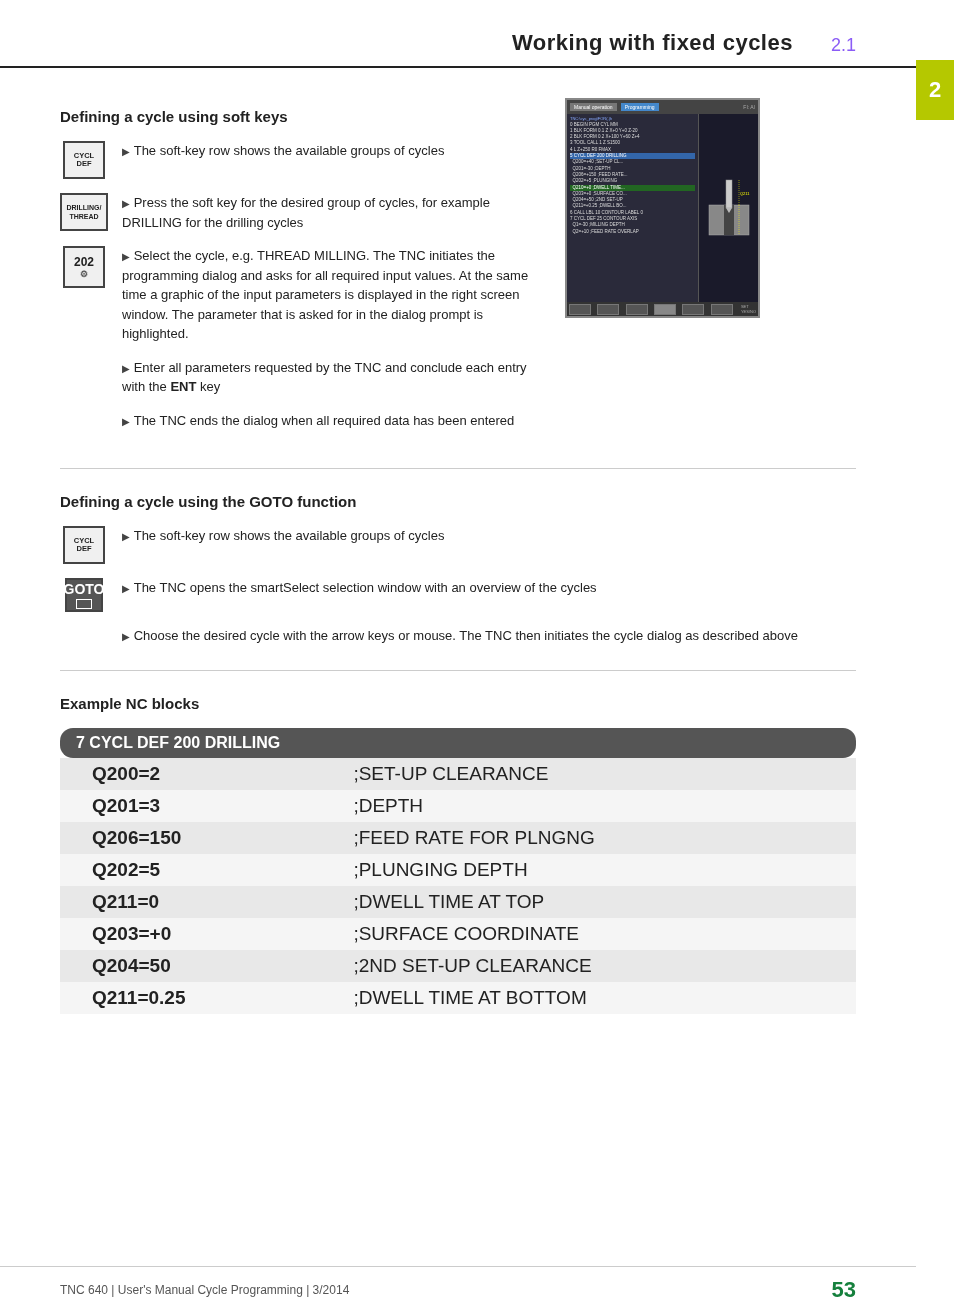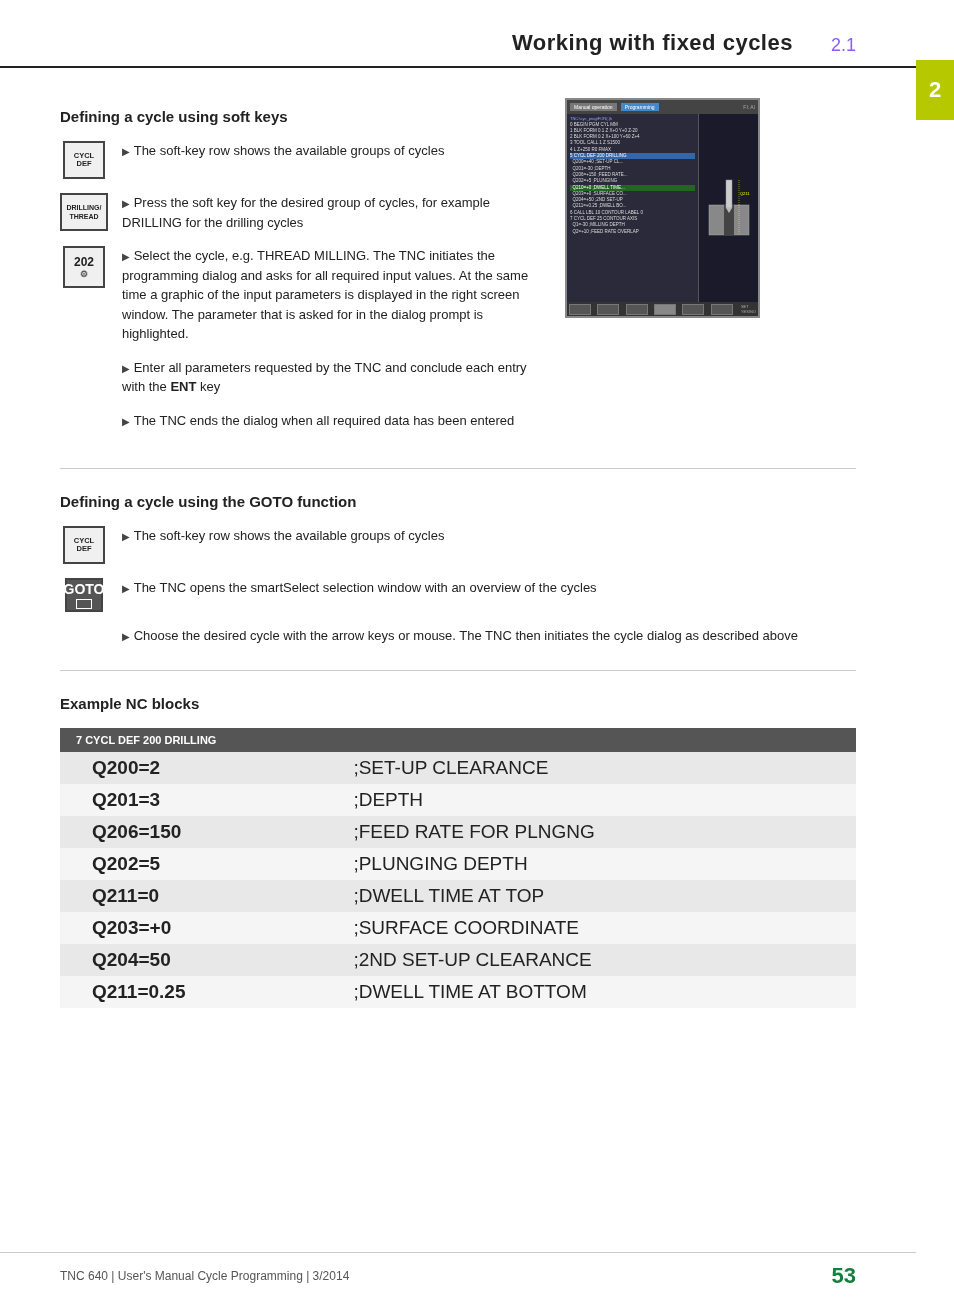--- a/index.html
+++ b/index.html
@@ -281,21 +281,22 @@
 
     .nc-table thead tr {
       background: #555;
       color: #fff;
     }
 
     .nc-table thead th {
       padding: 6px 16px;
       text-align: left;
       font-weight: bold;
-      font-size: 11px;
+      font-size: 16px;
+      border-radius: 13px;
     }
 
     .nc-table tbody tr:nth-child(odd) {
       background: #e8e8e8;
     }
 
     .nc-table tbody tr:nth-child(even) {
       background: #f5f5f5;
     }
 
@@ -305,21 +306,21 @@
     }
 
     .nc-table tbody td:first-child {
       padding-left: 32px;
       font-weight: bold;
     }
 
     
     .page-footer {
       position: absolute;
-      bottom: 26px;
+      bottom: 12px;
       left: 0;
       right: 38px;
       display: flex;
       justify-content: space-between;
       align-items: center;
       padding: 0 60px;
       font-size: 12px;
       color: #555;
       border-top: 1px solid #ccc;
       padding-top: 10px;

